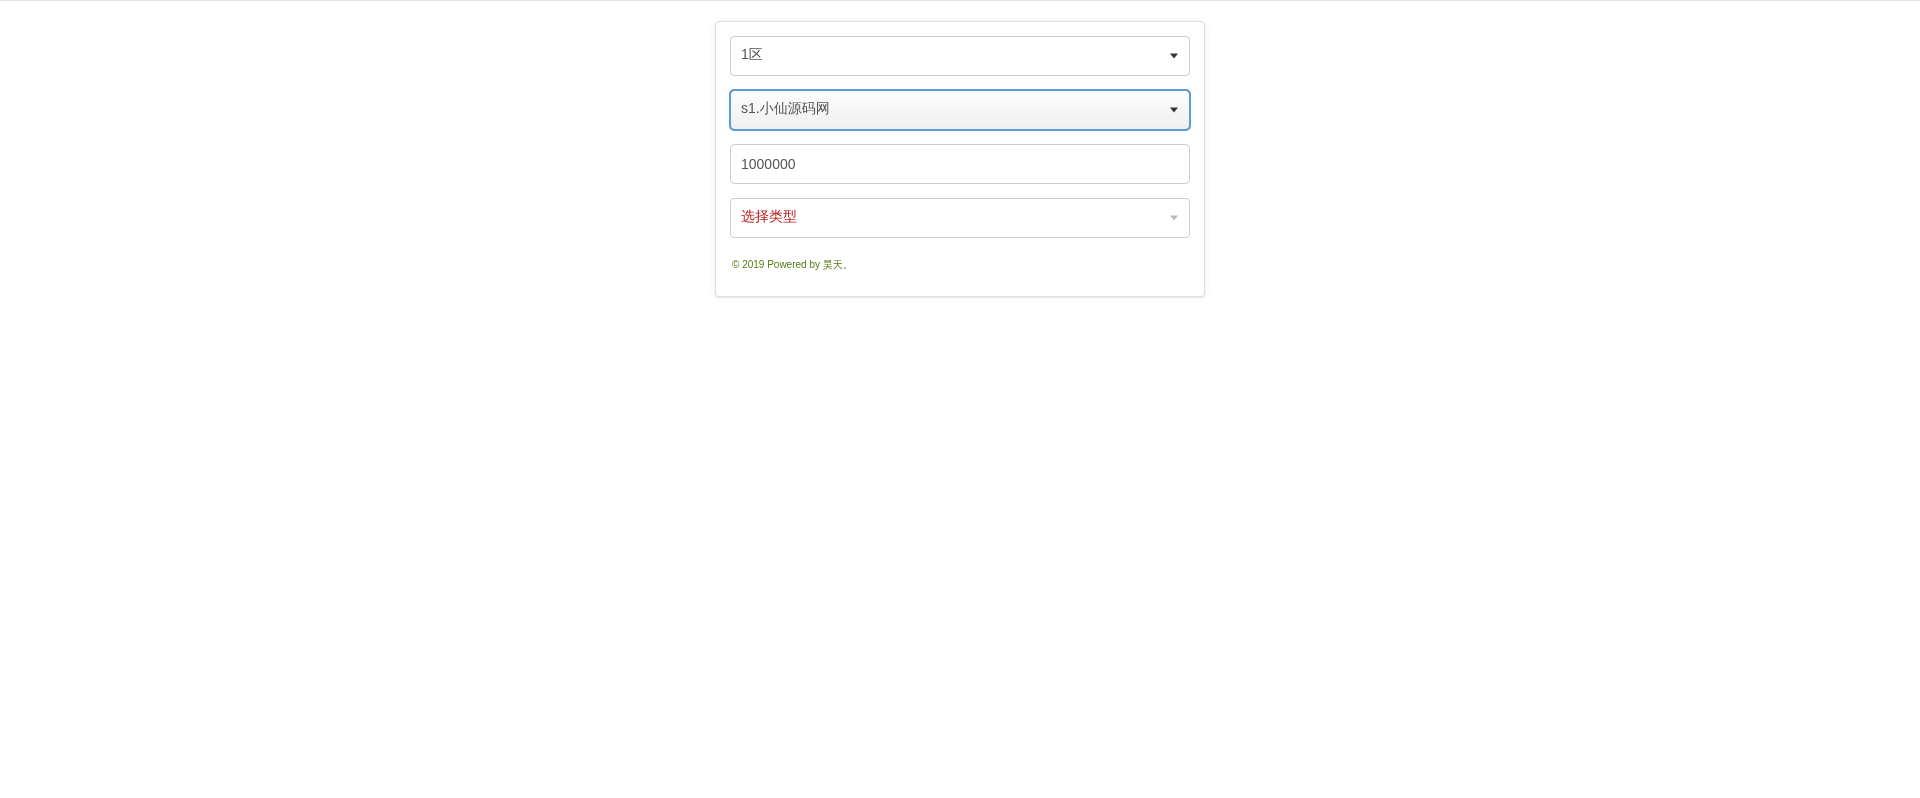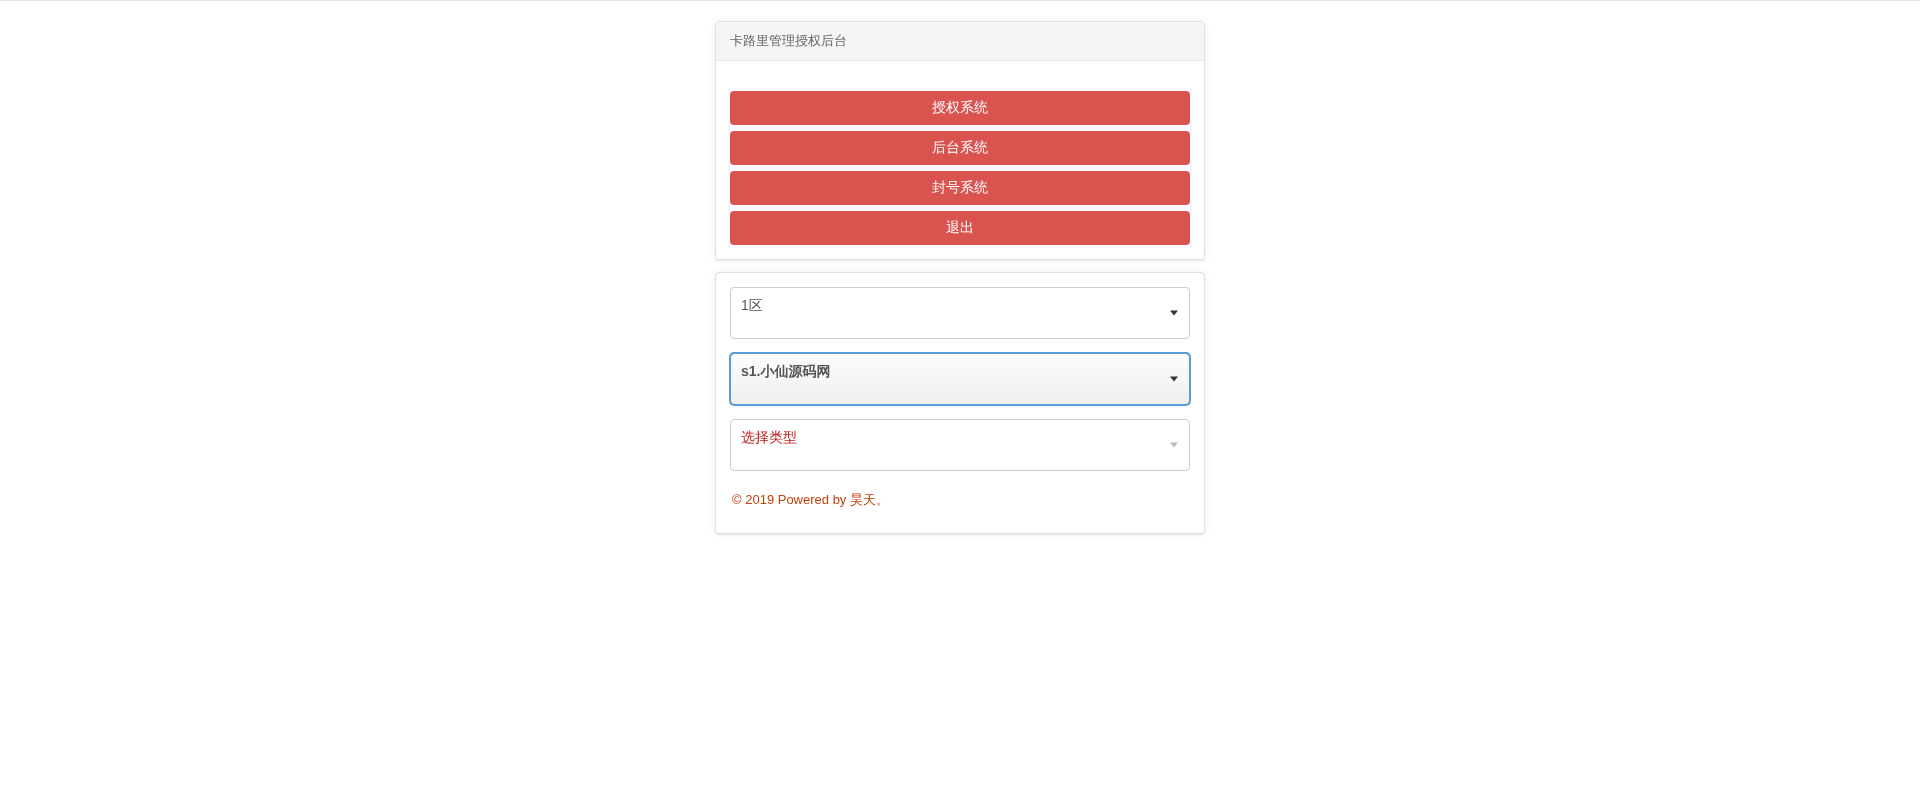--- a/index.html
+++ b/index.html
@@ -66,83 +66,78 @@
     border: 1px solid #ccc;
     border-radius: 4px;
     padding: 8px 28px 8px 10px;
     background: #fff;
     font-size: 14px;
     font-family: inherit;
     color: #555;
     appearance: none;
     -webkit-appearance: none;
     line-height: 1.4;
-    height: 52px;
+    height: 40px;
   }
   .select.focused {
     background: linear-gradient(#fdfdfd, #efefef);
     border: 1px solid #888;
     outline: 2px solid #5b9dd9;
     outline-offset: -1px;
-    font-weight: bold;
   }
   .text-input { padding-right: 10px; }
   .text-input::placeholder { color: #aaa; }
   .caret {
     position: absolute;
     right: 12px;
     top: 50%;
     transform: translateY(-50%);
     width: 0; height: 0;
     border-left: 4px solid transparent;
     border-right: 4px solid transparent;
     border-top: 5px solid #333;
     pointer-events: none;
   }
   .caret.muted { border-top-color: #bbb; }
   .select.placeholder { color: #b91c1c; }
   .footer {
-    font-size: 13px;
-    color: #c2410c;
+    font-size: 10px;
+    color: #4d7c0f;
     padding: 6px 2px 10px 2px;
   }
 </style>
 </head>
 <body>
 
 <div class="page">
   <div class="container">
 
-    <div class="panel">
-      <div class="panel-header">卡路里管理授权后台</div>
-      <div class="nav-body">
-        <button class="btn">授权系统</button>
-        <button class="btn">后台系统</button>
-        <button class="btn">封号系统</button>
-        <button class="btn">退出</button>
-      </div>
-    </div>
 
     <div class="panel">
       <div class="panel-body">
 
         <div class="form-row">
           <div class="select-wrap">
             <div class="select">1区</div>
             <span class="caret"></span>
           </div>
         </div>
 
         <div class="form-row">
           <div class="select-wrap">
             <div class="select focused">s1.小仙源码网</div>
             <span class="caret"></span>
           </div>
         </div>
 
+        <div class="form-row">
+          <div class="input-wrap">
+            <input class="text-input" type="text" value="1000000" style="">
+          </div>
+        </div>
 
 
         <div class="form-row">
           <div class="select-wrap">
             <div class="select placeholder">选择类型</div>
             <span class="caret muted"></span>
           </div>
         </div>
 
 

